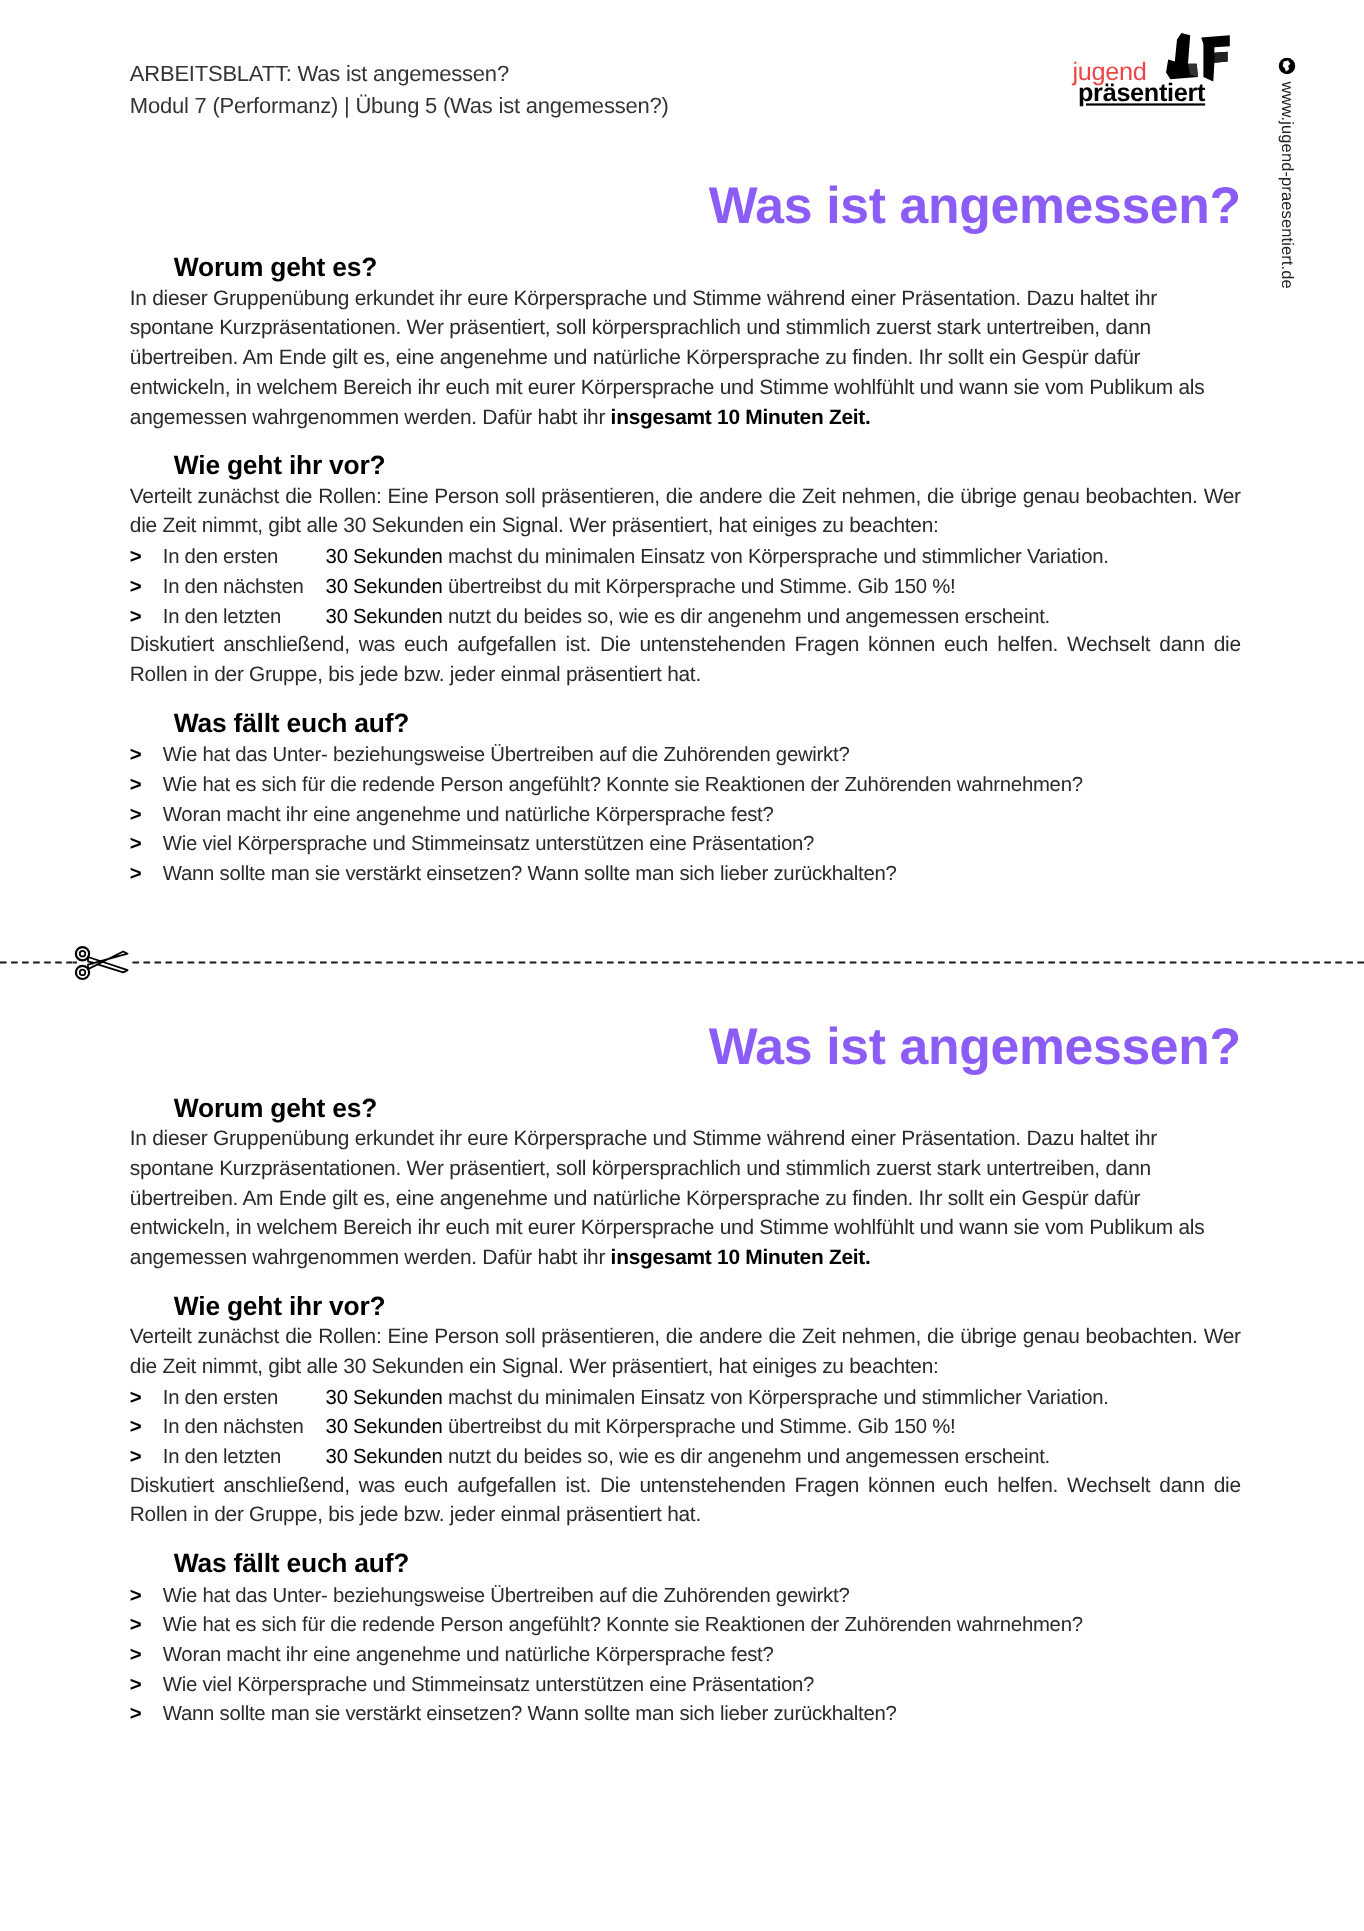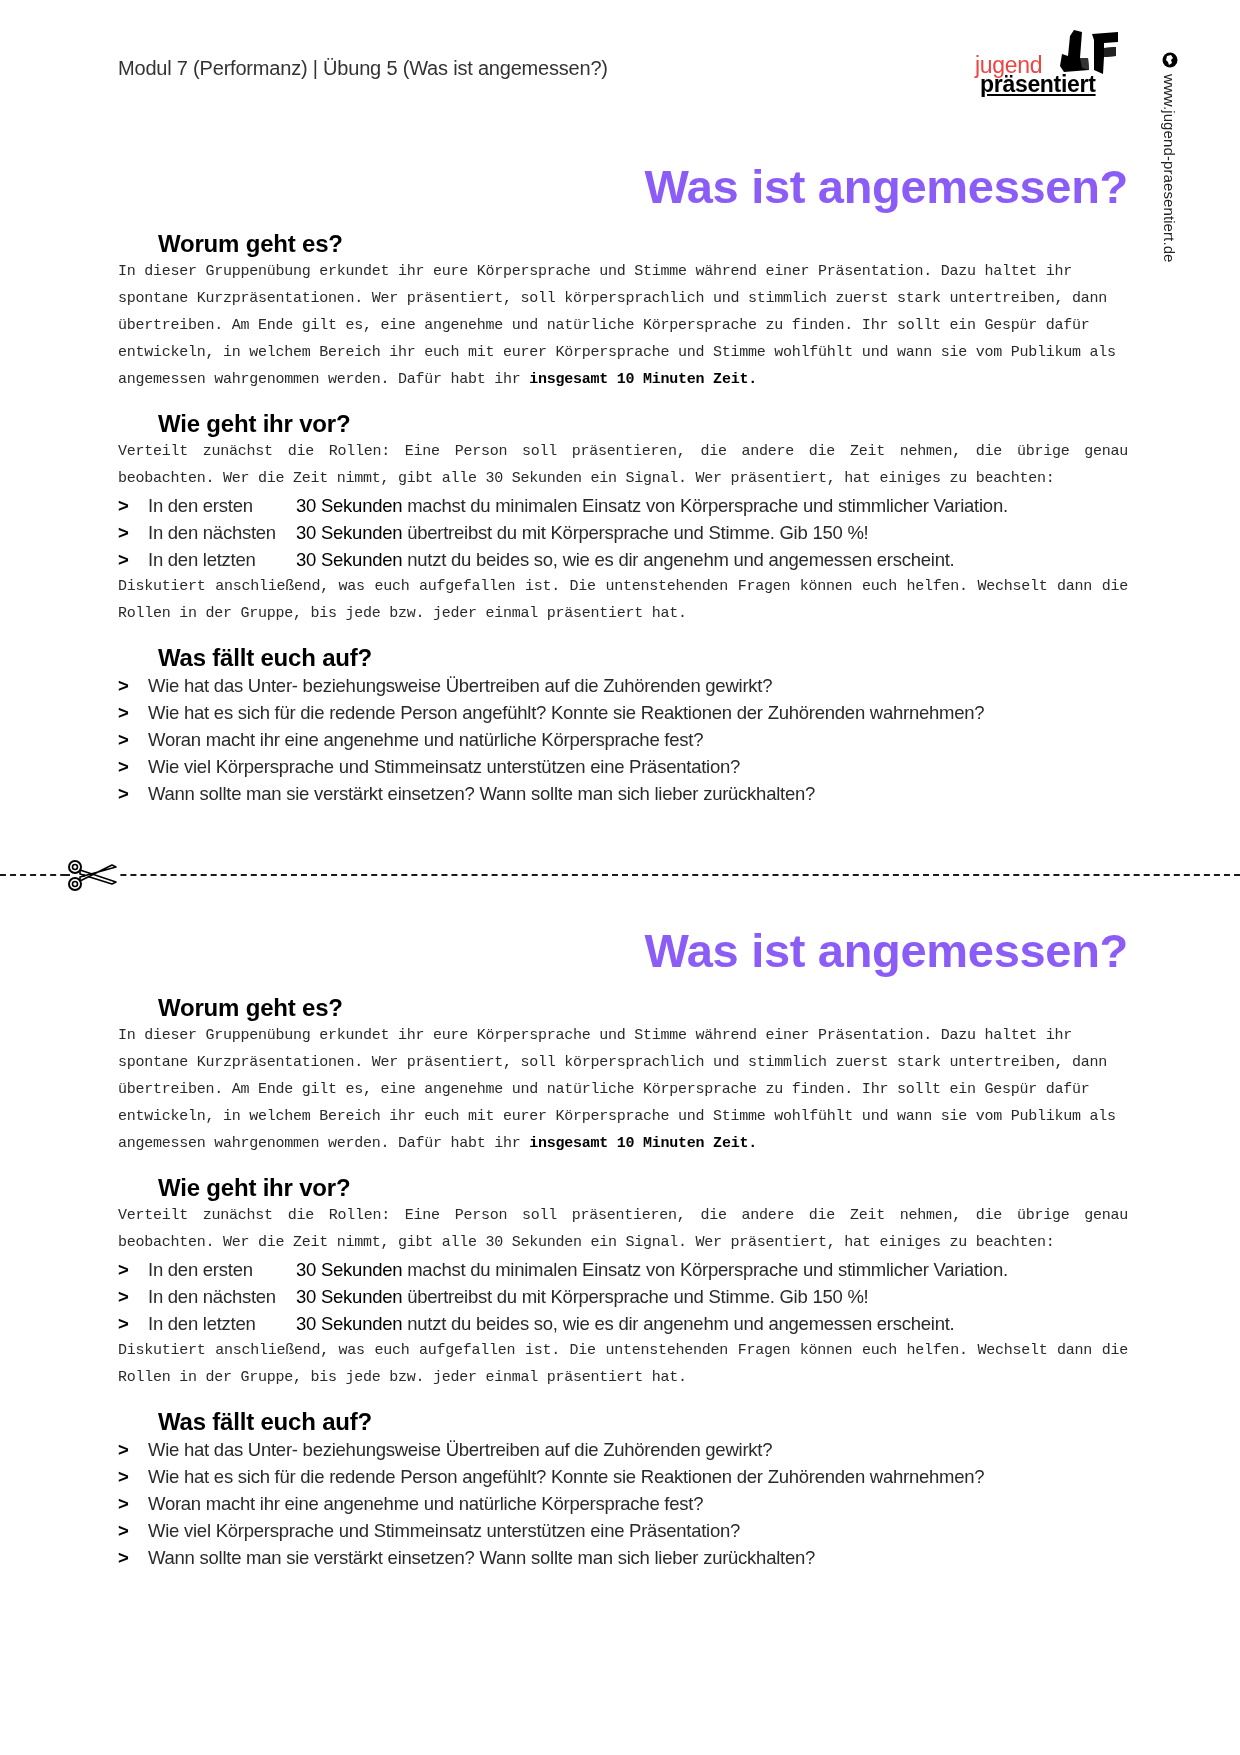--- a/index.html
+++ b/index.html
@@ -16,38 +16,39 @@
   .side-url { position: absolute; left: 1158px; top: 52px; width: 24px; height: 230px; }
   .side-url .globe { position: absolute; left: 4px; top: 0; width: 16px; height: 16px; }
   .side-url .url-text { position: absolute; left: 20px; top: 22px; transform-origin: 0 0; transform: rotate(90deg); white-space: nowrap; font-size: 15px; color: #222; letter-spacing: 0.1px; }
 
   .sheet { position: absolute; left: 118px; width: 1010px; }
   .sheet.s1 { top: 158px; }
   .sheet.s2 { top: 922px; }
 
   .title { font-size: 47px; font-weight: bold; line-height: 58px; color: #8b5cf6; letter-spacing: -0.3px; margin-bottom: 14px; text-align: right; }
   .h2 { font-size: 24px; font-weight: bold; line-height: 28px; color: #000; letter-spacing: -0.2px; margin-top: 0; margin-left: 40px; }
-  .body { font-size: 15px; line-height: 27px; color: #2a2a2a; letter-spacing: -0.25px; font-family: Liberation Mono, monospace; }
+  .body { font-size: 19px; line-height: 27px; color: #2a2a2a; letter-spacing: -0.25px; }
   .body b { color: #000; }
   .section { margin-bottom: 17px; }
   .justify { text-align: justify; text-align-last: left; }
 
   ul.arrows { list-style: none; }
   ul.arrows li { position: relative; padding-left: 30px; font-size: 18.5px; line-height: 27px; color: #2a2a2a; letter-spacing: -0.25px; }
   ul.arrows li .arrow { position: absolute; left: 0; top: 0; font-weight: bold; color: #000; }
   .step-prefix { display: inline-block; width: 148px; }
   .step-bold { font-weight: normal; color: #000; }
 
   .cutline { position: absolute; left: 0; top: 874px; width: 1240px; height: 0; border-top: 2px dashed #1a1a1a; }
   .scissors { position: absolute; left: 66px; top: 860px; width: 54px; height: 32px; background: #fff; }
 </style>
 </head>
 <body>
 
 <div class="header">
+  <div>ARBEITSBLATT: Was ist angemessen?</div>
   <div>Modul 7 (Performanz) | Übung 5 (Was ist angemessen?)</div>
 </div>
 
 <div class="logo">
   <svg class="mark" viewBox="0 0 62 48">
 
     <path d="M16 2 L24 4 L22 30 L30 30 L31 42 L6 44 L2 38 L4 26 L10 28 L12 8 Z" fill="#000"></path>
     <path d="M22 30 L30 30 L31 42 L24 40 Z" fill="#333"></path>
 
     <path d="M34 6 L60 4 L60 14 L46 15 L46 20 L58 19 L58 28 L46 29 L45 46 L36 42 L36 12 Z" fill="#000"></path>

